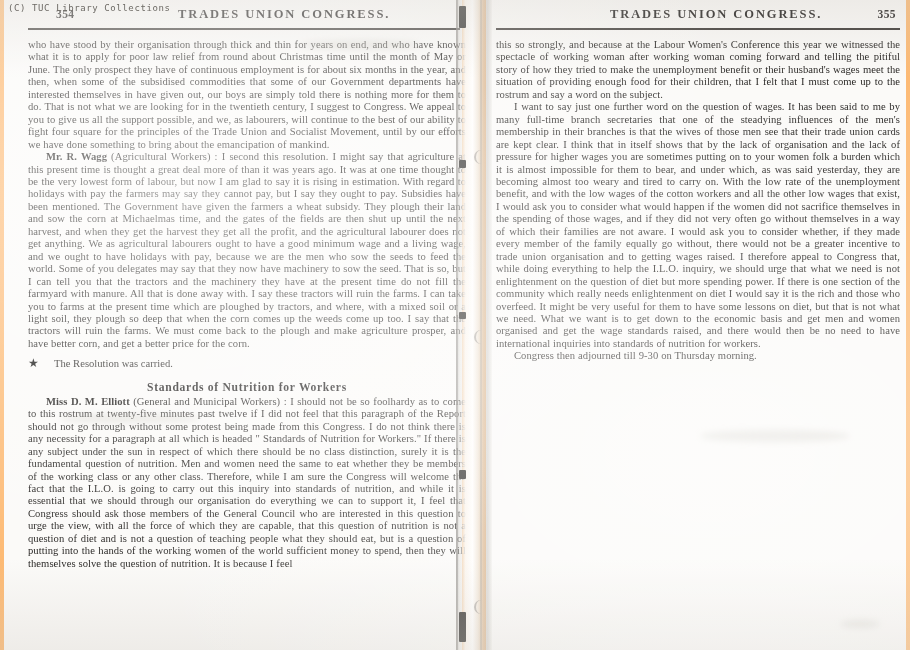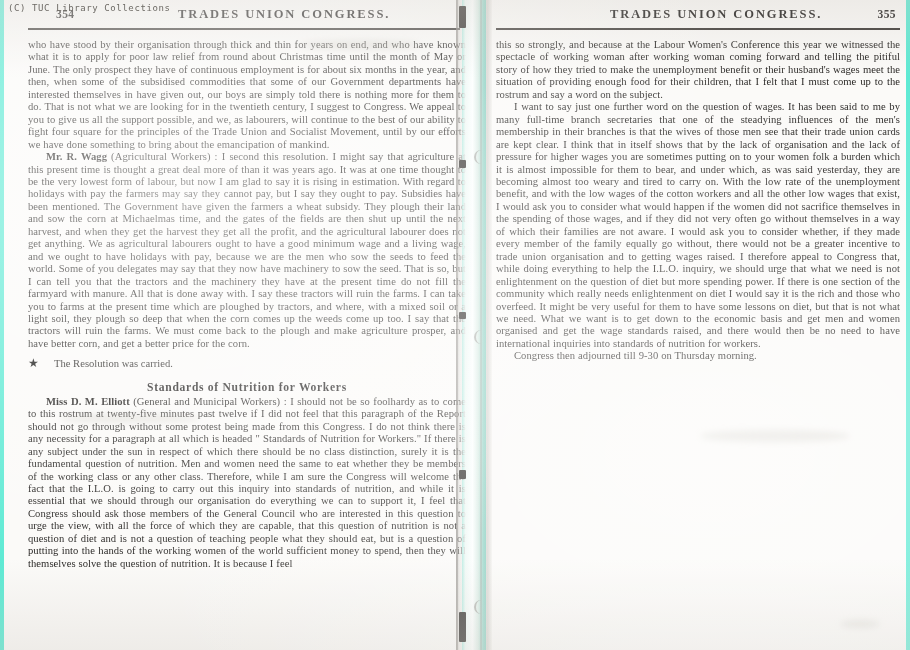--- a/index.html
+++ b/index.html
@@ -12,21 +12,21 @@
     overflow: hidden;
     background: #f2f1ee;
     font-family: "Liberation Serif", "DejaVu Serif", serif;
     color: #1a1a1a;
   }
 
   .scan {
     position: relative;
     width: 910px;
     height: 650px;
-    background: #5eead4;
+    background: #fdba74;
   }
 
   
   .scan::before {
     content: "";
     position: absolute;
     inset: 0;
     background:
       radial-gradient(ellipse at 20% 30%, rgba(255,255,255,0.55), rgba(255,255,255,0) 60%),
       radial-gradient(ellipse at 78% 70%, rgba(255,255,255,0.45), rgba(255,255,255,0) 62%),

